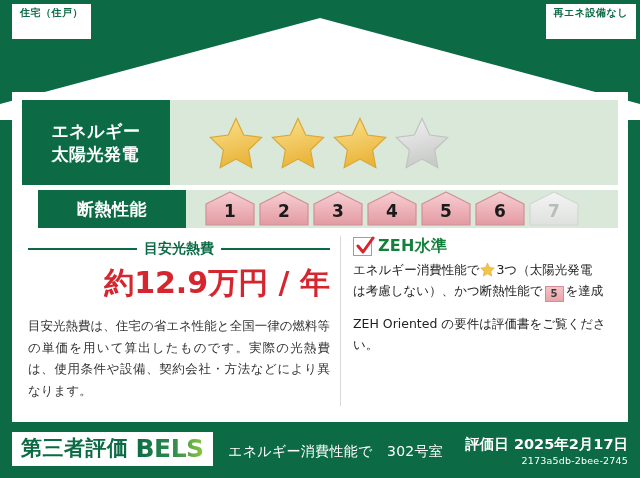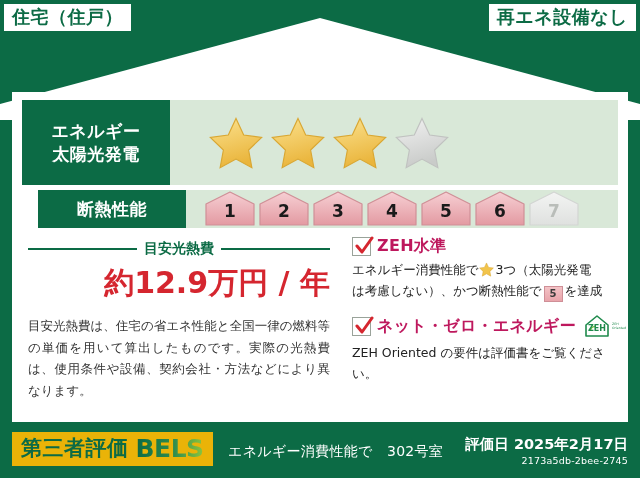--- a/index.html
+++ b/index.html
@@ -12,25 +12,26 @@
     position:relative;width:640px;height:478px;
     background:#0c6b45;
     box-sizing:border-box;
   }
   
   .corner-chip{
     position:absolute;top:4px;
     background:#ffffff;
     color:#0c6b45;
     font-weight:bold;
-    font-size:18px;
+    font-size:10px;
     letter-spacing:0.5px;
-    padding:4px 8px 5px 8px;
+    padding:4px 8px 21px 8px;
     line-height:1;
     white-space:nowrap;
+    margin-left:8px;
   }
   #chip-left{left:4px;}
   #chip-right{right:4px;}
 
   
   #roof{
     position:absolute;left:0;top:0;width:640px;height:120px;
     pointer-events:none;
   }
   
@@ -64,21 +65,20 @@
     background:#d9e8d8;
     margin-bottom:5px;
   }
   #row-energy{height:85px;}
   #row-insul{height:38px;margin-left:16px;}
   .perf-label{
     width:148px;flex:0 0 148px;
     background:#0c6b45;
     color:#ffffff;
     display:flex;align-items:center;justify-content:center;
-    text-align:center;
     font-weight:bold;
     font-size:17px;
     line-height:1.32;
     letter-spacing:0.5px;
   }
   .perf-value{
     flex:1 1 auto;
     display:flex;align-items:center;
     padding-left:38px;
   }
@@ -157,21 +157,21 @@
     margin-bottom:3px;
   }
   .checkbox{
     width:17px;height:17px;flex:0 0 17px;
     border:1.4px solid #9aa39a;
     background:#ffffff;
     position:relative;
   }
   .checkbox svg{position:absolute;left:1px;top:-3px;}
   .check-title{
-    color:#be185d;font-weight:bold;font-size:16px;
+    color:#15803d;font-weight:bold;font-size:16px;
     letter-spacing:0.3px;white-space:nowrap;
   }
   .check-body{
     color:#222222;font-size:12.5px;line-height:1.66;
     margin:0;
   }
   .inline-star{vertical-align:-3px;margin:0 1px;}
   .inline-badge{
     display:inline-block;vertical-align:-2px;
     width:17px;height:14px;
@@ -185,21 +185,21 @@
 
   #zeh-gap{height:10px;}
 
   
   #footer{
     position:absolute;left:0;bottom:0;width:640px;height:56px;
     z-index:4;
   }
   #bels-box{
     position:absolute;left:12px;top:10px;
-    background:#eab308;
+    background:#ffffff;
     padding:4px 9px 5px 9px;
     display:flex;align-items:center;gap:7px;
     line-height:1;
   }
   #bels-jp{
     color:#0c6b45;font-weight:bold;font-size:21px;letter-spacing:0.5px;
   }
   #bels-en{
     font-weight:bold;font-size:25px;letter-spacing:-0.5px;
     background:linear-gradient(90deg,#0c6b45 0%,#2e8b4e 55%,#8cc63f 100%);
@@ -402,35 +402,20 @@
             <span class="check-title">ZEH水準</span>
           </div>
           <p class="check-body"><span>エネルギー消費性能で</span><svg class="inline-star" width="15" height="15" viewBox="0 0 24 24">
                 <polygon points="12,1.5 15.3,8.6 23,9.6 17.4,15 18.8,22.6 12,18.9 5.2,22.6 6.6,15 1,9.6 8.7,8.6" fill="#f2c44b" stroke="#d9a733" stroke-width="0.8"></polygon>
               </svg><span>3つ（太陽光発電</span><br><span>は考慮しない）、かつ断熱性能で</span><span class="inline-badge">5</span><span>を達成</span></p>
         </div>
 
         <div id="zeh-gap"></div>
 
         <div class="check-item">
-          <div class="check-head">
-            <span class="checkbox">
-              <svg width="20" height="22" viewBox="0 0 20 22">
-                <path d="M3 11 L8 17 L18 3" stroke="#d5262f" stroke-width="3" fill="none" stroke-linecap="round" stroke-linejoin="round"></path>
-              </svg>
-            </span>
-            <span class="check-title">ネット・ゼロ・エネルギー</span>
-            <svg class="zeh-logo" width="46" height="26" viewBox="0 0 46 26">
-              <path d="M2 11 L13 2 L24 11 L24 22 L2 22 Z" fill="#ffffff" stroke="#1f8a4c" stroke-width="1.6" stroke-linejoin="round"></path>
-              <path d="M6.5 17 a4.5 4.5 0 0 1 4.5 -4.5" stroke="#7ac143" stroke-width="1.6" fill="none"></path>
-              <text x="13" y="16.5" font-family="DejaVu Sans, sans-serif" font-size="8" font-weight="bold" fill="#1f8a4c" text-anchor="middle">ZEH</text>
-              <text x="28" y="11" font-family="DejaVu Sans, sans-serif" font-size="3.2" fill="#1f8a4c">ZEH</text>
-              <text x="28" y="15" font-family="DejaVu Sans, sans-serif" font-size="3.2" fill="#1f8a4c">Oriented</text>
-            </svg>
-          </div>
           <p class="check-body">ZEH Oriented の要件は評価書をご覧ください。</p>
         </div>
 
       </div>
     </div>
   </div>
 
   <div id="footer">
     <div id="bels-box">
       <span id="bels-jp">第三者評価</span>

